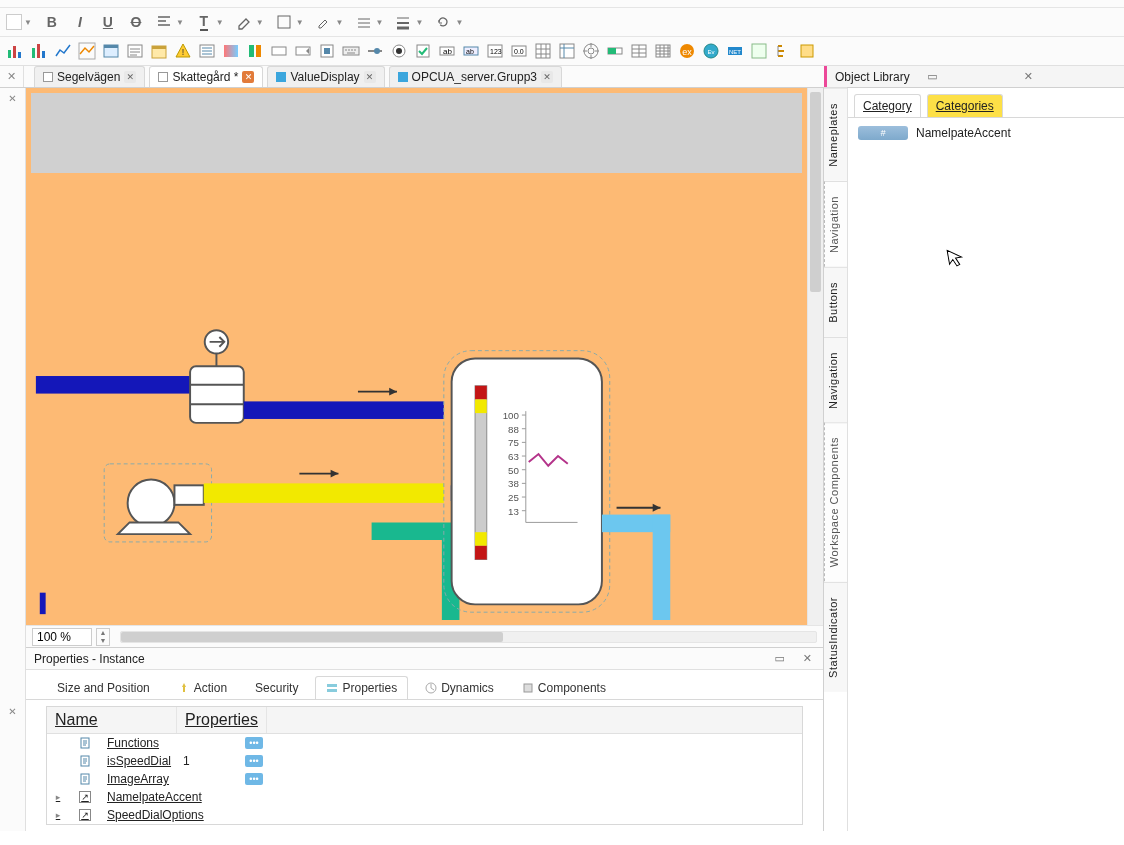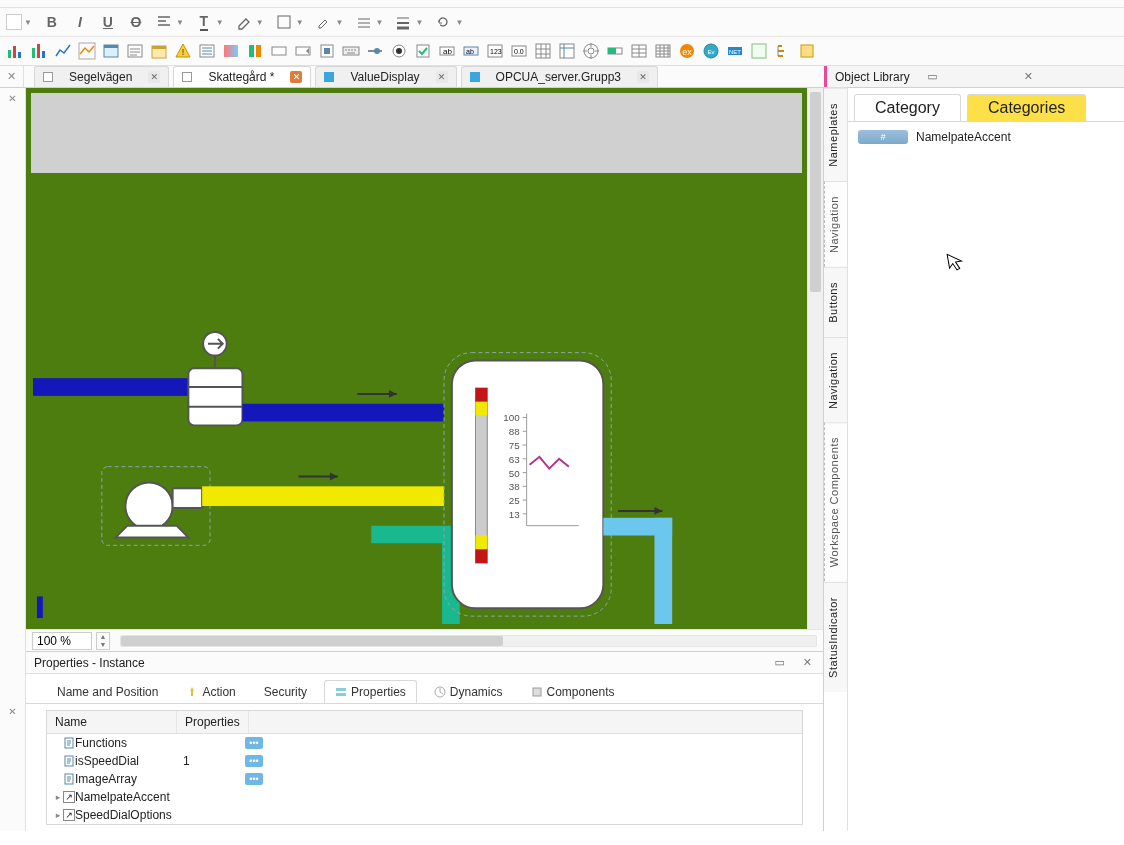--- a/index.html
+++ b/index.html
@@ -17,42 +17,42 @@
 
 
 .toolbar2 { display:flex; align-items:center; gap:2px; background:#fbfbfb; border-bottom:1px solid #e0e0e0; padding:3px 4px; }
 .tb2-ico { width:22px; height:22px; display:flex; align-items:center; justify-content:center; cursor:pointer; }
 .tb2-ico svg { width:18px; height:18px; }
 
 
 .tabrow { display:flex; align-items:stretch; height:22px; background:#fbfbfb; border-bottom:1px solid #d0d0d0; }
 .closer-small { width:24px; display:flex; align-items:center; justify-content:center; border-right:1px solid #e0e0e0; font-size:11px; color:#888; cursor:pointer;}
 .tabs { display:flex; align-items:flex-end; gap:4px; padding-left:10px; flex:0 0 800px; }
-.tab { display:flex; align-items:center; gap:16px; padding:3px 8px; background:#f0f0f0; border:1px solid #d8d8d8; border-bottom:none; border-radius:3px 3px 0 0; font-size:12px; cursor:pointer;}
+.tab { display:flex; align-items:center; gap:4px; padding:3px 8px; background:#f0f0f0; border:1px solid #d8d8d8; border-bottom:none; border-radius:3px 3px 0 0; font-size:12px; cursor:pointer;}
 .tab.active { background:#fff; }
 .tab .sq { width:10px; height:10px; border:1px solid #999; background:#fff; }
 .tab .sq.blue { border:none; background:#3ba6dd; }
 .tab .xb { width:12px; height:12px; display:flex; align-items:center; justify-content:center; font-size:9px; background:#e8e8e8; border-radius:2px; color:#666;}
 .tab .xb.red { background:#e27b3a; color:#fff;}
 .lib-title { margin-left:auto; flex:1; border-left:3px solid #ec4899; display:flex; align-items:center; padding:0 8px; background:#f5f5f5; }
 .lib-title span { flex:1; }
 .lib-title .pin,.lib-title .x { font-size:11px; color:#777; cursor:pointer; padding:0 4px;}
 
 
 .main { display:flex; height: 743px; }
 
 
 .gutter { width:26px; background:#fbfbfb; border-right:1px solid #e0e0e0; display:flex; flex-direction:column; padding-top:0;}
 .gutter .gx { height:20px; display:flex; align-items:center; justify-content:center; font-size:10px; color:#888; margin-top:0;}
 .gutter .space { flex:1; }
 
 
 .center { flex:1; display:flex; flex-direction:column; min-width:0; border-right:1px solid #d0d0d0;}
 .canvas-wrap { position:relative; flex:1; background:#fff; display:flex; }
-.canvas { flex:1; position:relative; background:#4d7c0f; }
+.canvas { flex:1; position:relative; background:#fdba74; }
 .canvas .topband { position:absolute; left:5px; right:5px; top:5px; height:80px; background:#d0d0d0; }
 .vscroll { width:16px; background:#f0f0f0; border-left:1px solid #e5e5e5; position:relative;}
 .vscroll .thumb { position:absolute; left:2px; right:2px; top:4px; height:200px; background:#cfcfcf; border-radius:2px;}
 
 
 .diagram { position:absolute; left:5px; top:5px; width:calc(100% - 10px); height:calc(100% - 10px); }
 
 
 .zoomrow { display:flex; align-items:center; height:22px; border-top:1px solid #e5e5e5; padding:0 6px; gap:4px; background:#fbfbfb;}
 .zoomrow input { width:60px; height:18px; font-size:12px; border:1px solid #ccc; padding:0 4px;}
@@ -66,39 +66,39 @@
 .props-head { display:flex; align-items:center; height:22px; border-bottom:1px solid #e0e0e0; padding:0 8px; gap:12px;}
 .props-head span:first-child { flex:1; }
 .props-head .i { font-size:11px; color:#777; cursor:pointer; padding:0 3px;}
 .props-tabs { display:flex; align-items:flex-end; gap:6px; padding:6px 10px 0 20px; border-bottom:1px solid #d8d8d8; background:#fff;}
 .ptab { display:flex; align-items:center; gap:4px; padding:4px 10px; font-size:12px; color:#333; border:1px solid transparent; border-bottom:none; border-radius:3px 3px 0 0; cursor:pointer;}
 .ptab.active { background:#fff; border-color:#d8d8d8;}
 .ptab .pico { width:12px; height:12px; }
 .props-body { flex:1; padding:6px 20px; background:#fff;}
 .grid { width:100%; border:1px solid #d8d8d8; }
 .ghead { display:flex; background:#f5f5f5; border-bottom:1px solid #e0e0e0;}
-.ghead div { padding:4px 8px; font-size:12px; border-right:1px solid #e5e5e5;}
+.ghead div { padding:4px 8px; font-size:16px; border-right:1px solid #e5e5e5;text-decoration:underline;}
 .gh-name{flex:0 0 130px;} .gh-expr{flex:0 0 62px;} .gh-desc{flex:1;}
 .grow { display:flex; align-items:center; }
-.grow .c1{ flex:0 0 130px; display:flex; align-items:center; gap:0; padding:2px 6px;}
+.grow .c1{ flex:0 0 130px; display:flex; align-items:center; gap:16px; padding:2px 6px;text-decoration:underline;}
 .grow .c2{ flex:0 0 62px; padding:2px 6px;}
 .grow .c3{ flex:1; padding:2px 6px; display:flex; align-items:center;}
 .grow .chevron{width:10px; font-size:9px; color:#888; text-align:center;}
 .blue-ellipsis{ width:18px; height:12px; background:#6fb8e6; border-radius:2px; display:flex; align-items:center; justify-content:center; font-size:9px; color:#fff;}
 .doc-ico{width:12px;height:12px;}
 .arrow-box{width:12px;height:12px;border:1px solid #888;display:flex;align-items:center;justify-content:center;font-size:9px;}
 
 
 .lib { width:300px; display:flex; background:#fff;}
 .vtabs { width:24px; border-right:1px solid #e0e0e0; display:flex; flex-direction:column;}
 .vtab { writing-mode: vertical-rl; transform: rotate(180deg); padding:14px 3px; font-size:11px; text-align:center; border-bottom:1px solid #e0e0e0; background:#f7f7f7; cursor:pointer; letter-spacing:0.5px;}
 .vtab.dash { background:#fdfdfd; color:#555; border-right:1px dashed #bbb;}
 .libmain { flex:1; display:flex; flex-direction:column;}
 .lib-subtabs { display:flex; border-bottom:1px solid #d8d8d8; padding:6px 6px 0 6px; gap:6px; }
-.lst { padding:4px 20px; font-size:16px; border:1px solid #d8d8d8; border-bottom:none; border-radius:3px 3px 0 0; background:#fff; cursor:pointer;}
+.lst { padding:4px 8px; font-size:12px; border:1px solid #d8d8d8; border-bottom:none; border-radius:3px 3px 0 0; background:#fff; cursor:pointer;text-decoration:underline;}
 .lst:not(.active){background:#fde047;}
 .lib-body { flex:1; padding:6px 8px; position:relative;}
 .lib-item { display:flex; align-items:center; gap:8px; padding:2px 2px; font-size:12px;}
 .lib-item .sw { width:50px; height:14px; border-radius:3px; background:linear-gradient(#9cbedc,#7ea9cc); display:flex; align-items:center; justify-content:center; color:#fff; font-size:9px; font-style:italic;}
 .cursor-arrow { position:absolute; left:100px; top:130px; font-size:18px; color:#000; transform:rotate(-10deg);}
 </style>
 </head>
 <body>
 
 <div class="topstrip"></div>
@@ -529,21 +529,21 @@
     </div>
 
     <div class="props">
       <div class="props-head">
         <span>Properties - Instance</span>
         <span class="i">▭</span>
         <span class="i">✕</span>
       </div>
       <div class="props-tabs">
         <div class="ptab">
-            <span>Name and Position</span>
+            <span>Size and Position</span>
           </div>
         <div class="ptab">
           <svg class="pico" viewBox="0 0 12 12">
               <path d="M6 1l2 4h-4z" fill="#e0c040"></path>
               <rect x="5" y="5" width="2" height="5" fill="#e0c040"></rect>
             </svg>
           <span>Action</span>
         </div>
         <div class="ptab">
             <span>Security</span>

